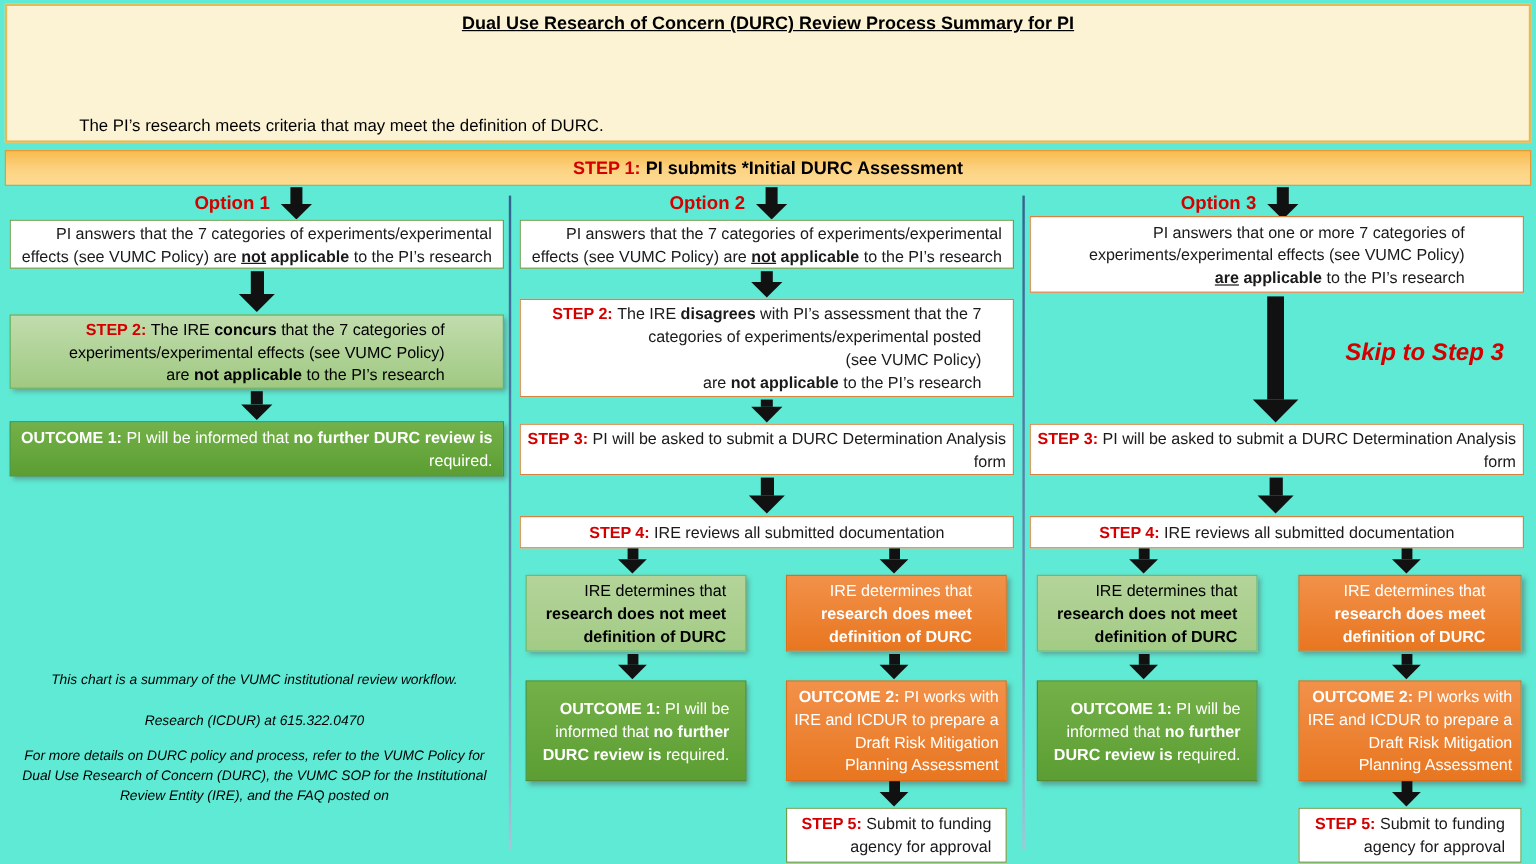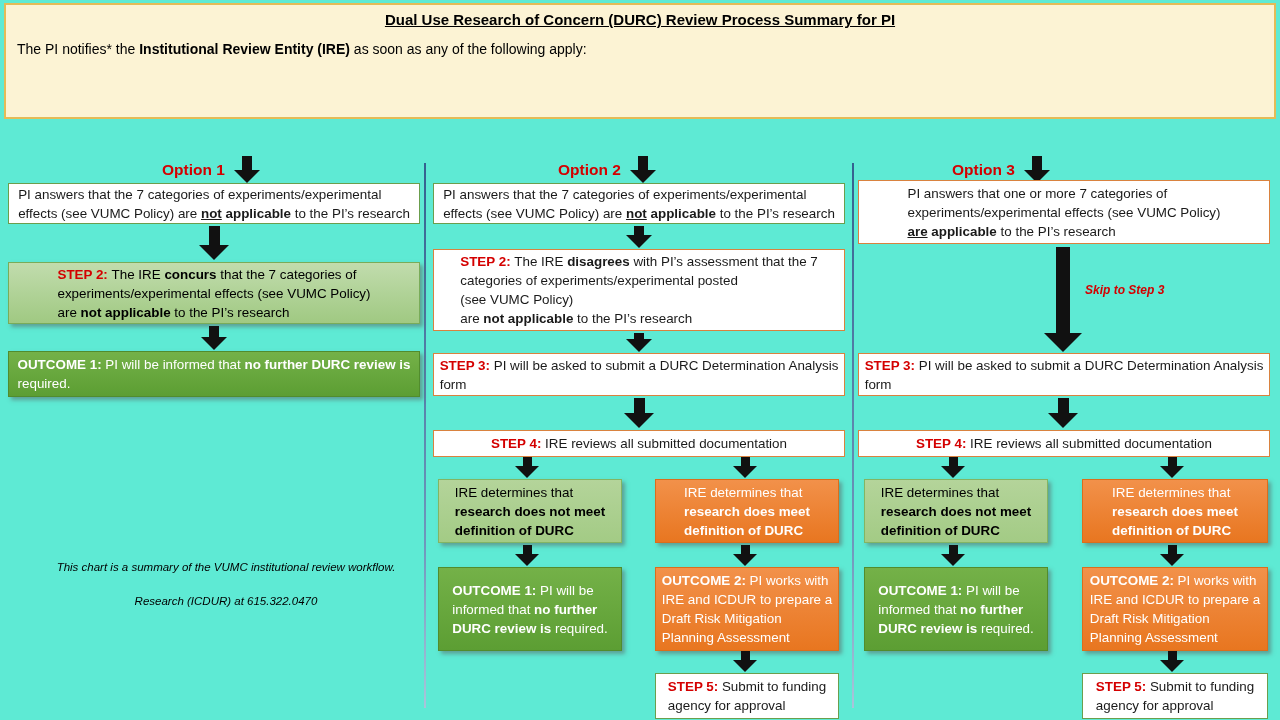--- a/index.html
+++ b/index.html
@@ -18,21 +18,21 @@
           border:1px solid #E19C37;display:flex;align-items:center;justify-content:center;
           font-size:15px;color:#000;}
   
   .vdivider{position:absolute;top:163px;width:2px;height:545px;
             background:linear-gradient(180deg,#34618F 0%,#6F97BC 70%,#A9C4DA 100%);}
   
   .opt-header{position:absolute;display:flex;align-items:center;gap:9px;height:27px;}
   .opt-label{font-size:15.5px;font-weight:700;color:#D40000;}
   
   .box{position:absolute;display:flex;align-items:center;justify-content:center;
-       text-align:left;font-size:13.4px;line-height:19px;padding:1px 3px;box-sizing:border-box;}
+       text-align:right;font-size:13.4px;line-height:19px;padding:1px 3px;box-sizing:border-box;}
   .wbox{background:#ffffff;}
   .gborder{border:1.5px solid #6B9E4D;}
   .oborder{border:1.5px solid #D9823F;}
   .lgreen{background:linear-gradient(180deg,#C1DCAD 0%,#A0C982 100%);border:1px solid #79AC59;color:#000;}
   .lgreen2{background:linear-gradient(180deg,#B4D49A 0%,#A3CB85 100%);border:1px solid #82B563;color:#000;}
   .dgreen{background:linear-gradient(180deg,#74B148 0%,#5C9E33 100%);border:1px solid #518C2D;color:#fff;}
   .orange{background:linear-gradient(180deg,#F2914A 0%,#E87620 100%);border:1px solid #DA6E1C;color:#fff;}
   .shadow{box-shadow:2.5px 3px 4px rgba(90,90,90,.5);}
   
   .seg-b{font-weight:700;}
@@ -41,54 +41,57 @@
   
   .arrow{position:absolute;display:flex;flex-direction:column;align-items:center;}
   .arrow .stem{width:var(--sw);flex:1;background:#111;}
   .arrow .head{width:0;height:0;border-left:var(--hw) solid transparent;
                border-right:var(--hw) solid transparent;border-top:var(--hh) solid #111;}
   .arrow-inl{display:flex;flex-direction:column;align-items:center;height:27px;}
   .arrow-inl .stem{width:10px;flex:1;background:#111;}
   .arrow-inl .head{width:0;height:0;border-left:13px solid transparent;
                    border-right:13px solid transparent;border-top:13px solid #111;}
   
-  .skip-label{position:absolute;font-size:12px;font-weight:700;font-style:italic;color:#D40000;}
-  .footnote{position:absolute;left:16px;width:420px;text-align:center;
+  .skip-label{position:absolute;font-size:20px;font-weight:700;font-style:italic;color:#D40000;margin-left:36px;}
+  .footnote{position:absolute;left:2px;width:420px;text-align:center;
             font-size:11.5px;line-height:17px;font-style:italic;color:#000;}
   .lnk{color:#0563C1;text-decoration:underline;cursor:pointer;}
 </style>
 </head>
 <body>
 
 <div id="stage">
 
   <div class="intro-box">
     <div class="intro-title">Dual Use Research of Concern (DURC) Review Process Summary for PI</div>
-    <div class="intro-line"><span><span>The PI notifies* the </span><span class="seg-b">Institutional Review Entity (IRE)</span><span> as soon as any of the following apply:</span></span></div>
-  </div>
-
+    <div class="intro-bullet" style="top:91px"><span><span>The PI’s research meets criteria that may meet the definition of DURC.</span></span></div>
+  </div>
+
+  <div class="banner">
+      <span><span class="seg-b seg-r">STEP 1: </span><span class="seg-b">PI submits *Initial DURC Assessment</span></span>
+    </div>
 
   <div class="vdivider" style="left:424px"></div>
   <div class="vdivider" style="left:852px"></div>
 
   <div class="opt-header" style="left:162px;top:156px">
     <span class="opt-label">Option 1</span>
     <span class="arrow-inl">
         <span class="stem"></span>
         <span class="head"></span>
       </span>
   </div>
   <div class="opt-header" style="left:558px;top:156px">
     <span class="opt-label">Option 2</span>
     <span class="arrow-inl">
         <span class="stem"></span>
         <span class="head"></span>
       </span>
   </div>
-  <div class="opt-header" style="left:952px;top:156px">
+  <div class="opt-header" style="left:984px;top:156px">
     <span class="opt-label">Option 3</span>
     <span class="arrow-inl">
         <span class="stem"></span>
         <span class="head"></span>
       </span>
   </div>
 
   <div class="box wbox gborder" style="left:8px;top:183px;width:412px;height:41px">
       <span><span>PI answers that the 7 categories of experiments/experimental</span><br><span>effects (see VUMC Policy) are </span><span class="seg-b seg-u">not</span><span class="seg-b"> applicable</span><span> to the PI’s research</span></span>
     </div>
@@ -101,20 +104,21 @@
     </div>
   <div class="arrow" style="left:201px;top:326px;height:24px;--sw:10px;--hw:13px;--hh:13px">
       <div class="stem"></div>
       <div class="head"></div>
     </div>
   <div class="box dgreen shadow" style="left:8px;top:351px;width:412px;height:46px">
       <span><span class="seg-b">OUTCOME 1: </span><span>PI will be informed that </span><span class="seg-b">no further DURC review is</span><br><span>required.</span></span>
     </div>
 
   <div class="footnote" style="top:559px"><span><span>This chart is a summary of the VUMC institutional review workflow.</span><br><br><span>Research (ICDUR) at 615.322.0470</span></span></div>
+  <div class="footnote" style="top:622px"><span><span>For more details on DURC policy and process, refer to the VUMC Policy for</span><br><span>Dual Use Research of Concern (DURC), the VUMC SOP for the Institutional</span><br><span>Review Entity (IRE), and the FAQ posted on</span></span></div>
 
   <div class="box wbox gborder" style="left:433px;top:183px;width:412px;height:41px">
       <span><span>PI answers that the 7 categories of experiments/experimental</span><br><span>effects (see VUMC Policy) are </span><span class="seg-b seg-u">not</span><span class="seg-b"> applicable</span><span> to the PI’s research</span></span>
     </div>
   <div class="arrow" style="left:626px;top:226px;height:22px;--sw:10px;--hw:13px;--hh:13px">
       <div class="stem"></div>
       <div class="head"></div>
     </div>
   <div class="box wbox oborder" style="left:433px;top:249px;width:412px;height:82px">
       <span><span class="seg-b seg-r">STEP 2: </span><span>The IRE </span><span class="seg-b">disagrees</span><span> with PI’s assessment that the 7</span><br><span>categories of experiments/experimental posted</span><br><span>(see VUMC Policy)</span><br><span>are </span><span class="seg-b">not applicable</span><span> to the PI’s research</span></span>

